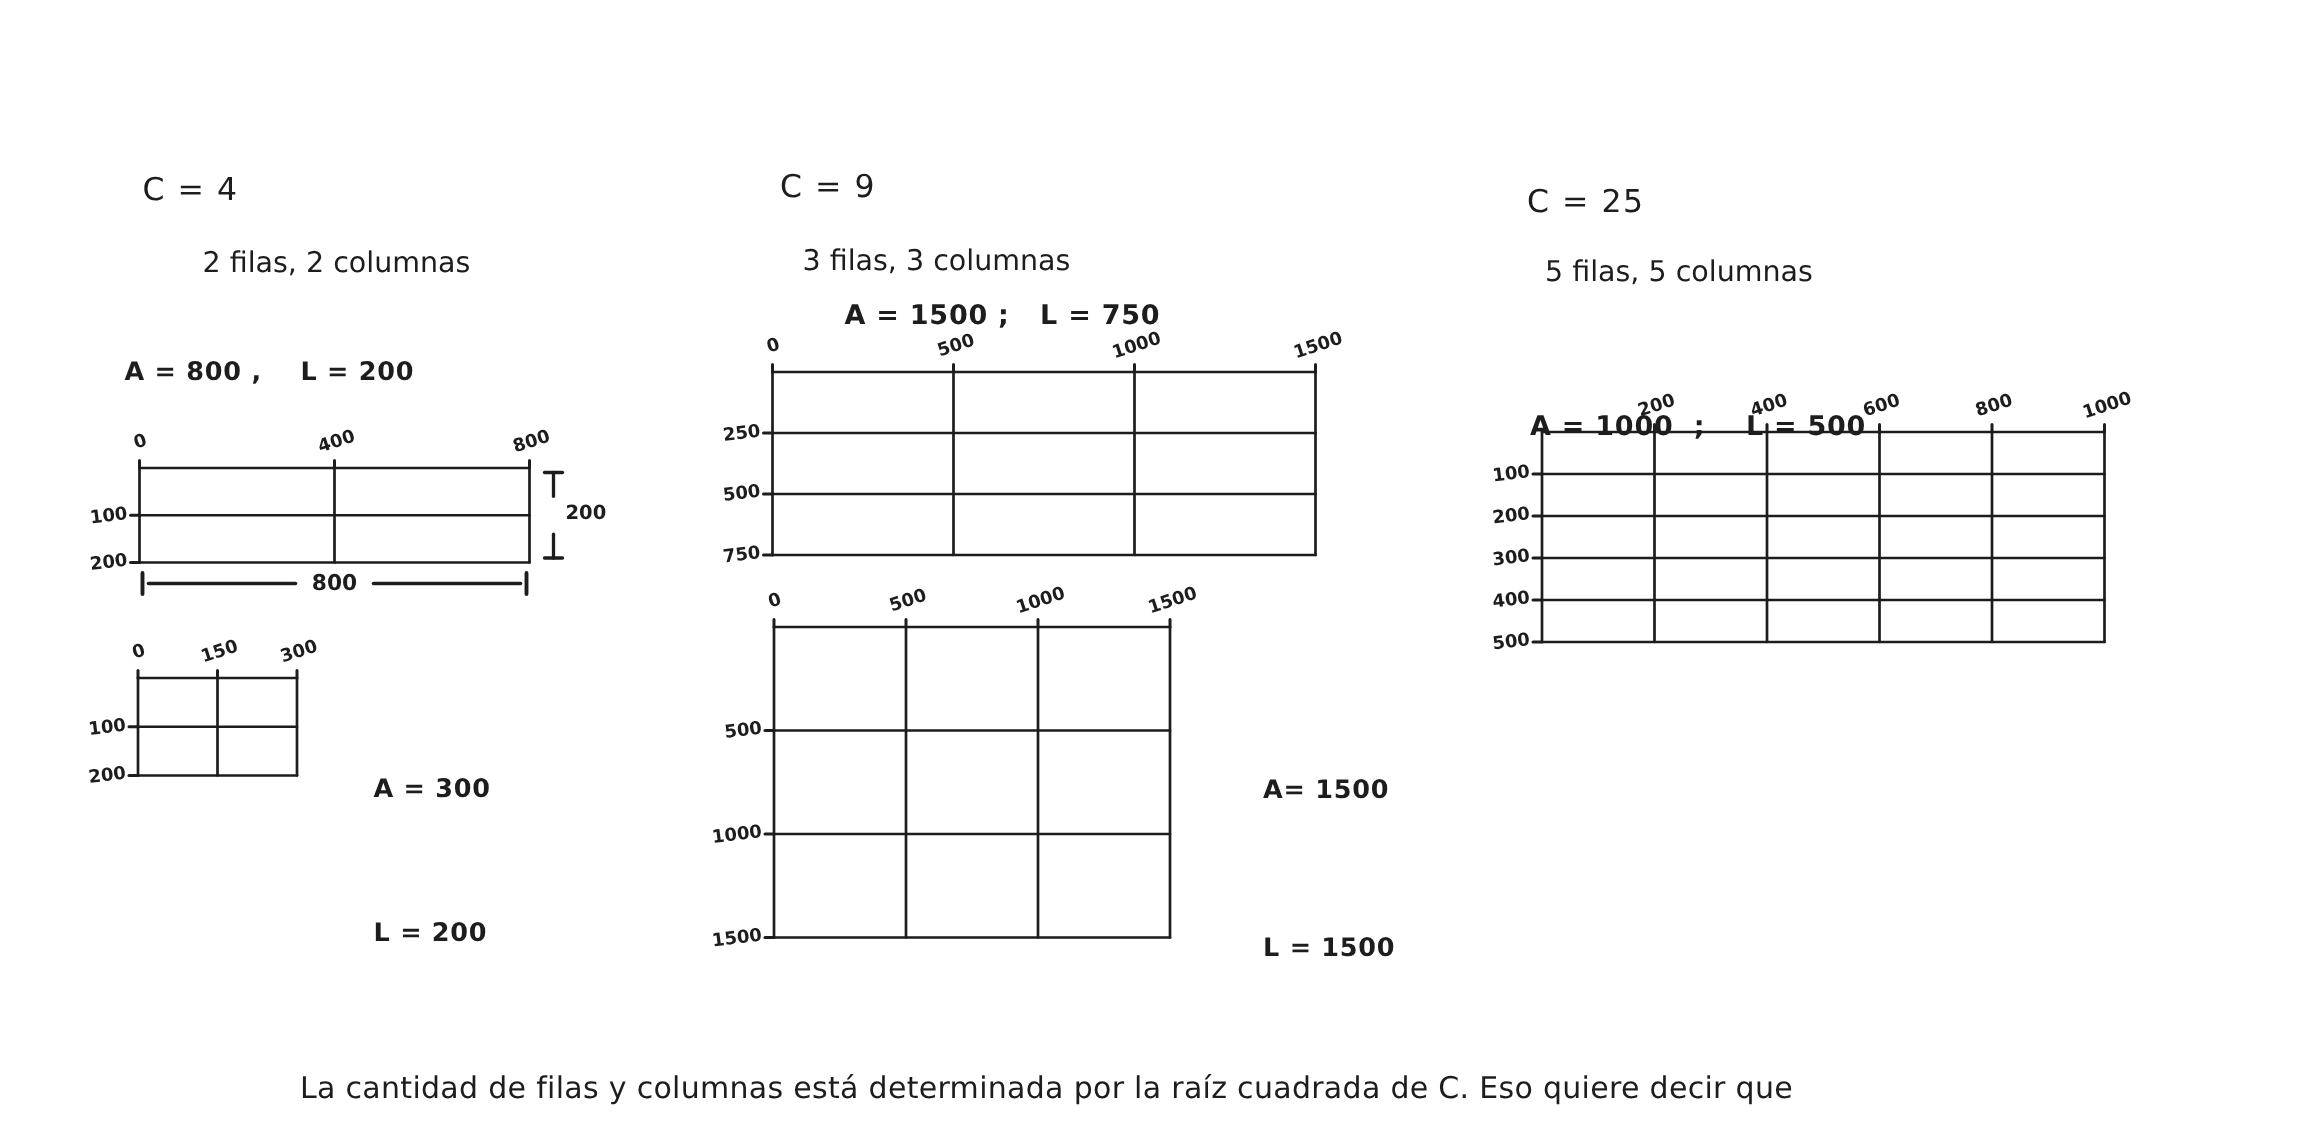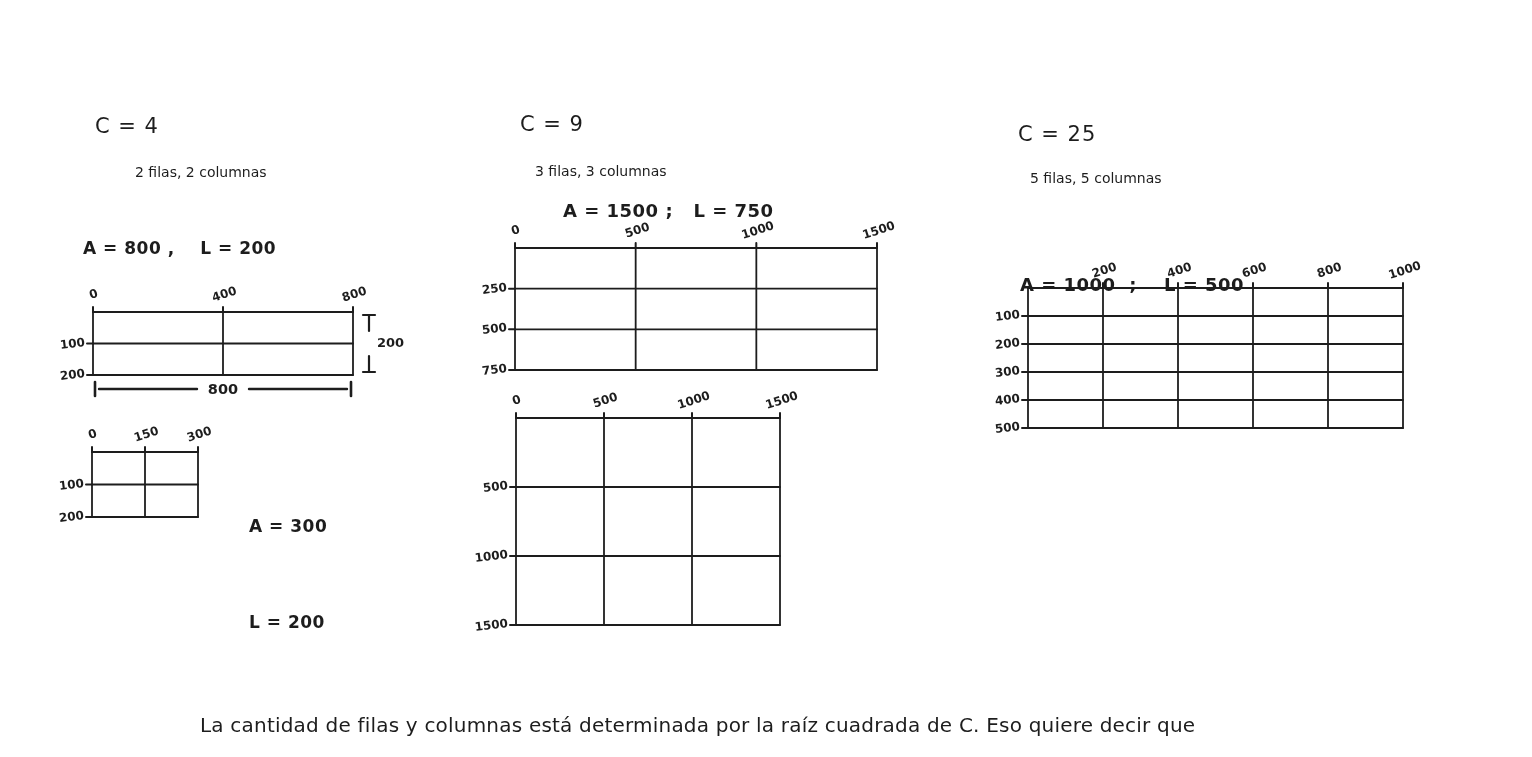--- a/index.html
+++ b/index.html
@@ -19,21 +19,21 @@
   .abs { position: absolute; white-space: pre; }
   .title {
     font-size: 19px;
     letter-spacing: 0.2px;
   }
   .c-label {
     font-size: 21px;
     letter-spacing: 1px;
   }
   .dims-label {
-    font-size: 14px;
+    font-size: 19px;
   }
   .params {
     font-size: 17px;
     font-weight: 700;
     letter-spacing: 0.5px;
   }
   .params.small { font-size: 18px; }
   .side-labels {
     font-size: 17px;
     font-weight: 700;
@@ -197,20 +197,24 @@
       </svg>
       <div class="tick tick-top" style="left: 0px;">0</div>
       <div class="tick tick-top" style="left: 88px;">500</div>
       <div class="tick tick-top" style="left: 176px;">1000</div>
       <div class="tick tick-top" style="left: 264px;">1500</div>
       <div class="tick tick-left" style="top: 69px;">500</div>
       <div class="tick tick-left" style="top: 138px;">1000</div>
       <div class="tick tick-left" style="top: 207px;">1500</div>
     </div>
 
+  <div class="abs side-labels" style="left:830px; top:440px; line-height:35px;">
+    <div>A= 1500</div>
+    <div>L = 1500</div>
+  </div>
 
   <div class="abs c-label" style="left:1018px; top:122px;">C = 25</div>
   <div class="abs dims-label" style="left:1030px; top:170px;">5 filas, 5 columnas</div>
   <div class="abs params small" style="left:1020px; top:230px;margin-top:44px;">A = 1000  ;    L = 500</div>
 
   <div class="grid" style="left:1028px; top:288px; width:375px; height:140px;">
       <svg width="375" height="140">
         <line x1="0" y1="0" x2="0" y2="140" stroke="#1d1d1d" stroke-width="1.8" stroke-linecap="round"></line>
         <line x1="75" y1="0" x2="75" y2="140" stroke="#1d1d1d" stroke-width="1.8" stroke-linecap="round"></line>
         <line x1="150" y1="0" x2="150" y2="140" stroke="#1d1d1d" stroke-width="1.8" stroke-linecap="round"></line>

